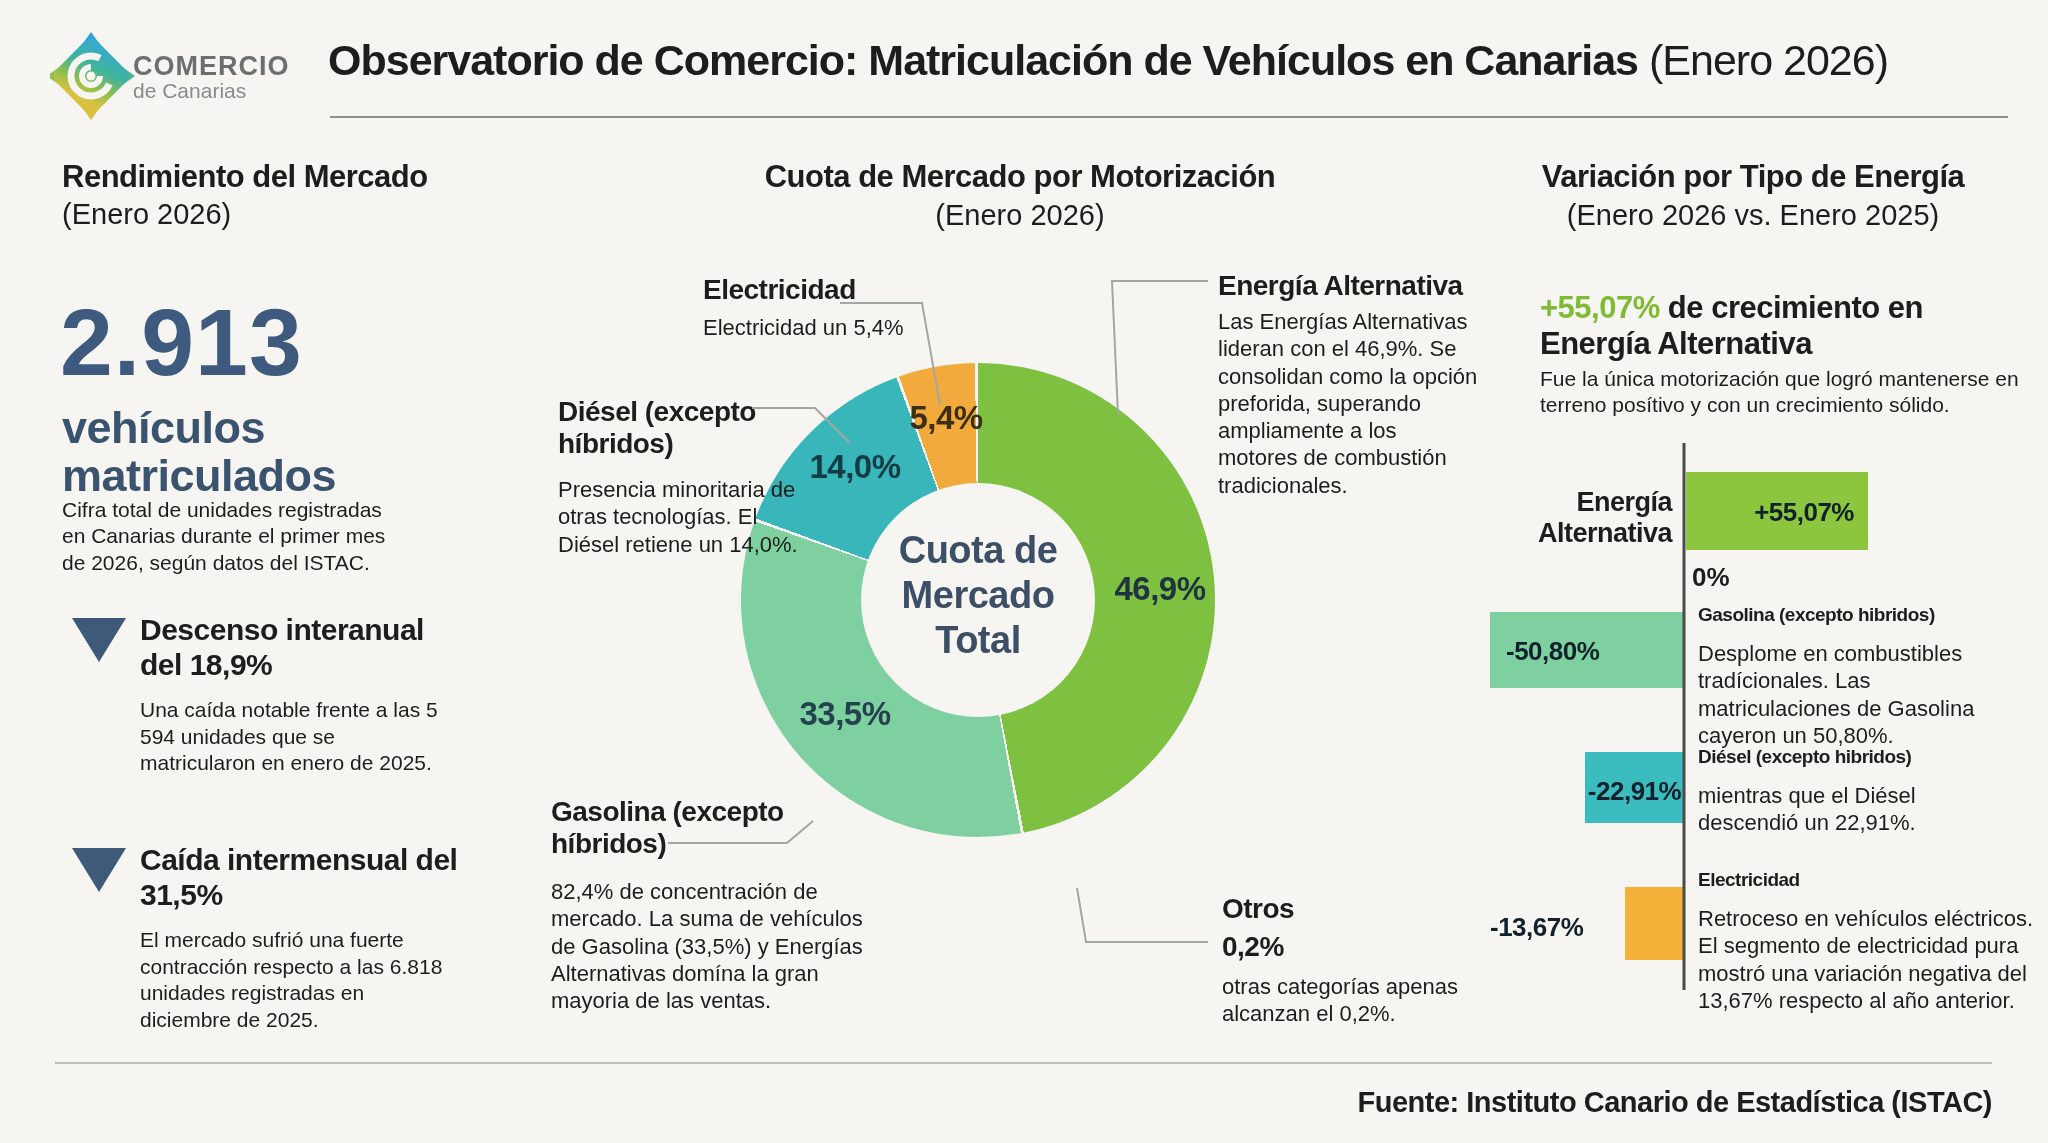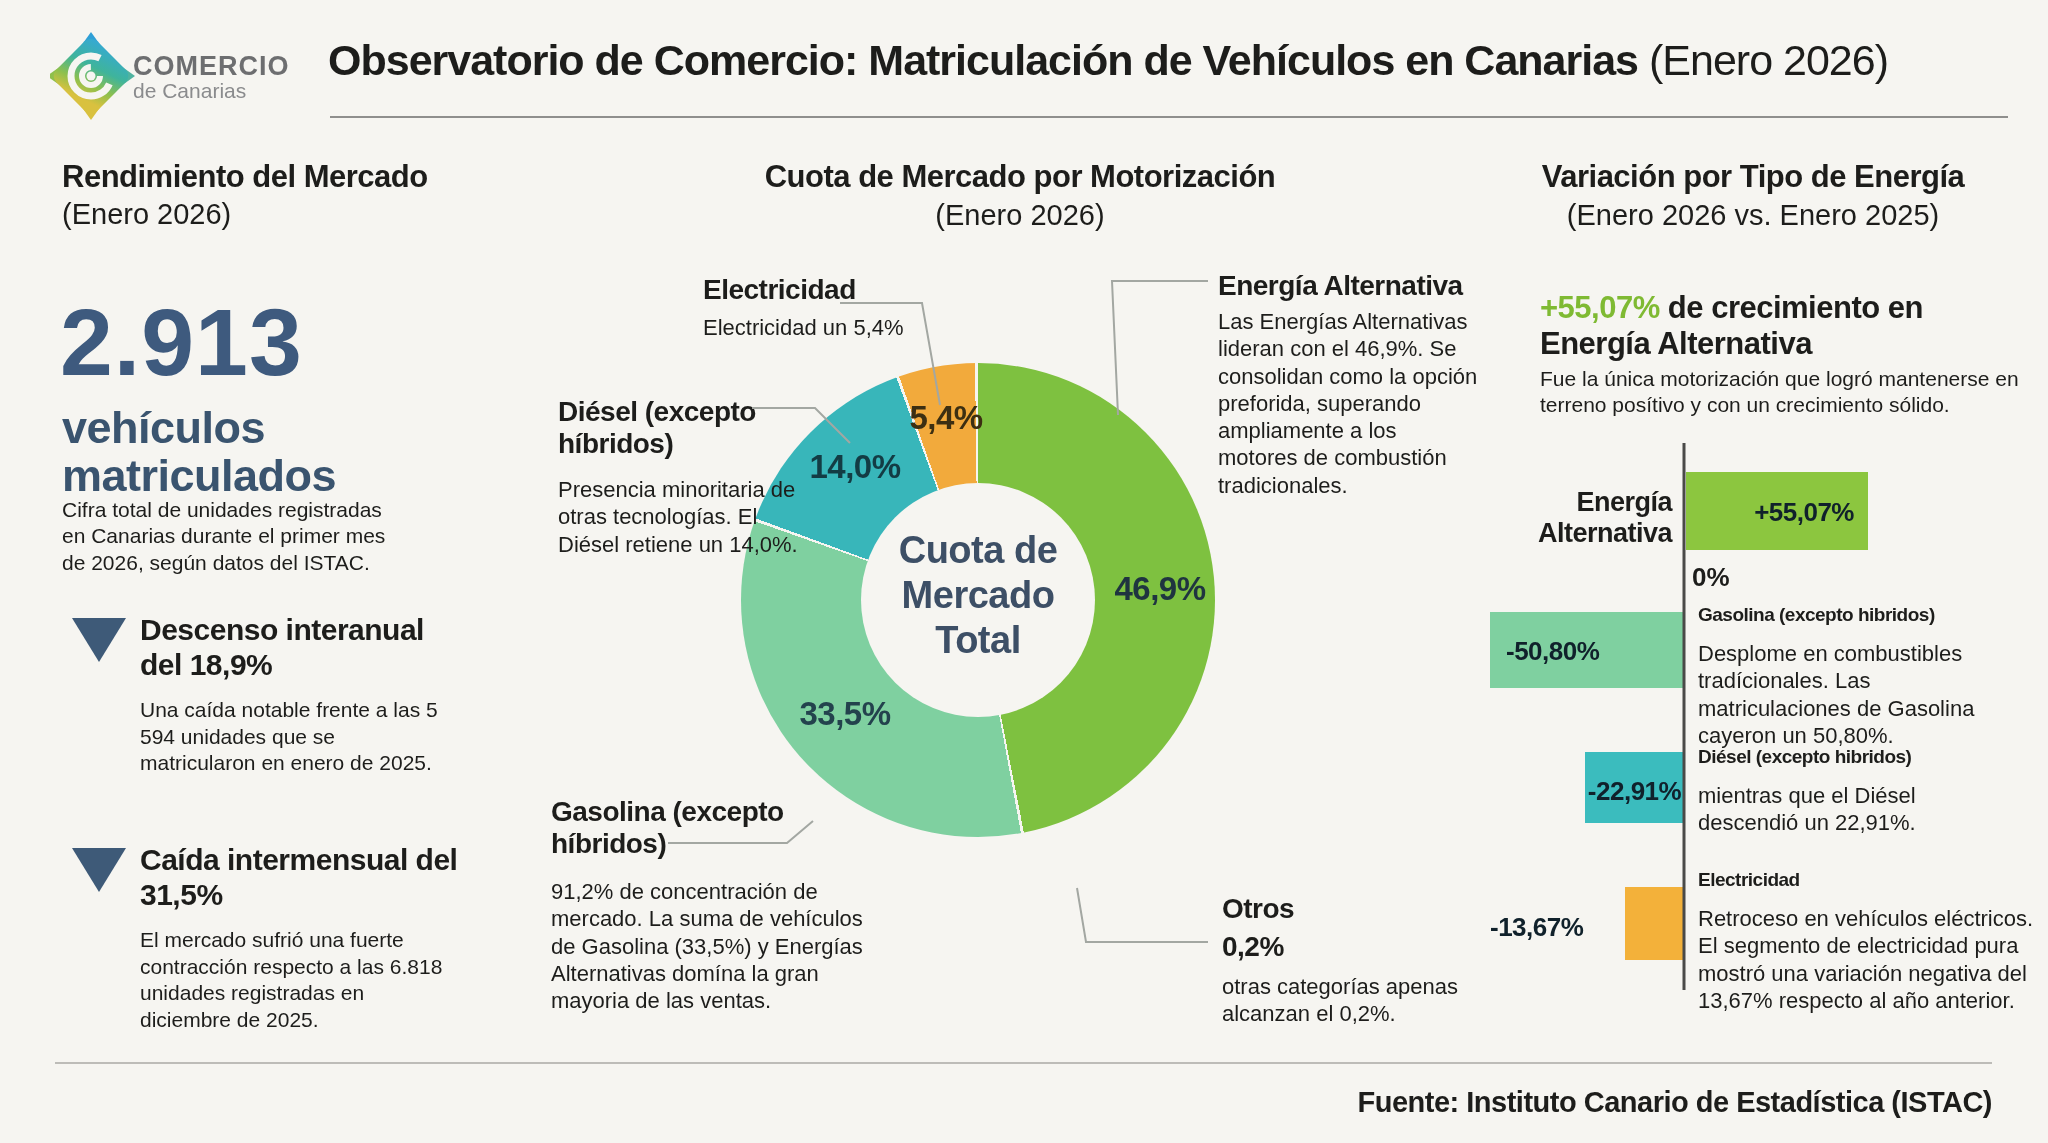--- a/index.html
+++ b/index.html
@@ -153,21 +153,21 @@
   <div class="abs callout-title co-ele-t">Electricidad</div>
   <div class="abs callout-body co-ele-b">Electricidad un 5,4%</div>
 
   <div class="abs callout-title co-die-t">Diésel (excepto híbridos)</div>
   <div class="abs callout-body co-die-b">Presencia minoritaria de otras tecnologías. El Diésel retiene un 14,0%.</div>
 
   <div class="abs callout-title co-alt-t">Energía Alternativa</div>
   <div class="abs callout-body co-alt-b">Las Energías Alternativas lideran con el 46,9%. Se consolidan como la opción preforida, superando ampliamente a los motores de combustión tradicionales.</div>
 
   <div class="abs callout-title co-gas-t">Gasolina (excepto híbridos)</div>
-  <div class="abs callout-body co-gas-b">91,2% de concentración de mercado. La suma de vehículos de Gasolina (33,5%) y Energías Alternativas domína la gran mayoria de las ventas.</div>
+  <div class="abs callout-body co-gas-b">82,4% de concentración de mercado. La suma de vehículos de Gasolina (33,5%) y Energías Alternativas domína la gran mayoria de las ventas.</div>
 
   <div class="abs callout-title co-otr-t">Otros</div>
   <div class="abs callout-title co-otr-v">0,2%</div>
   <div class="abs callout-body co-otr-b">otras categorías apenas alcanzan el 0,2%.</div>
 
   <div class="abs col-head right-head">Variación por Tipo de Energía</div>
   <div class="abs col-sub right-sub">(Enero 2026 vs. Enero 2025)</div>
 
   <div class="abs var-stat"><span class="hl">+55,07%</span><span> de crecimiento en</span><br><span>Energía Alternativa</span></div>
   <div class="abs axis-row-label pre">Energía

